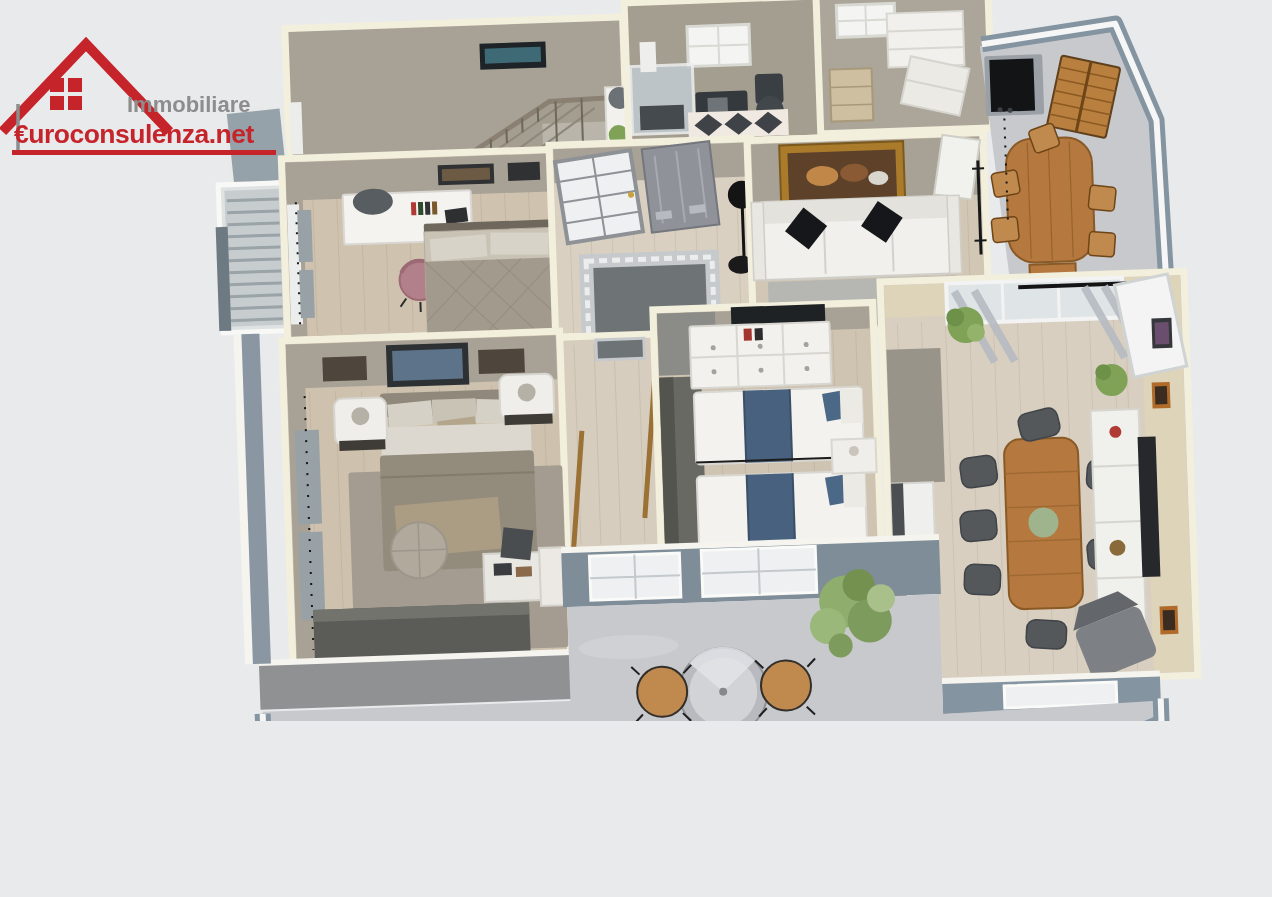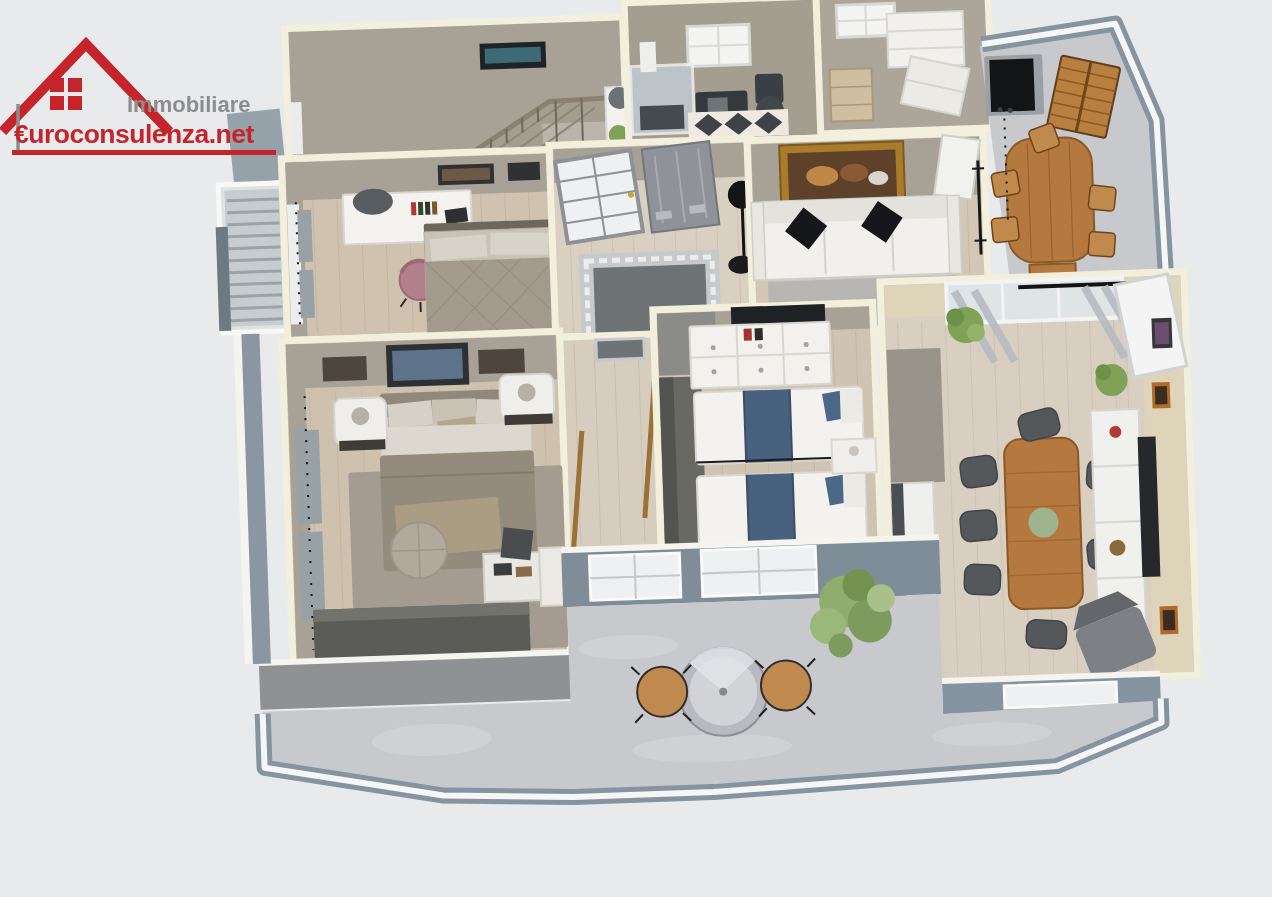--- a/index.html
+++ b/index.html
@@ -1,16 +1,16 @@
 <!DOCTYPE html>
 <html><head>
 <meta charset="utf-8">
 <style>
   html,body{margin:0;padding:0;background:#e9eaec;font-family:"Liberation Sans",sans-serif;}
-  .canvas{position:relative;width:1272px;height:897px;overflow:hidden;background:#e9eaec;}
+  .canvas{position:relative;width:1272px;height:721px;overflow:hidden;background:#e9eaec;}
   svg{display:block}
   text{font-family:"Liberation Sans",sans-serif;}
   .brand{font-weight:bold;font-size:22px;}
   .domainline{font-weight:bold;font-size:26.5px;letter-spacing:-0.5px;}
 </style>
 </head>
 <body>
 
 <div class="canvas">
 <svg width="1272" height="897" viewBox="0 0 1272 897">

